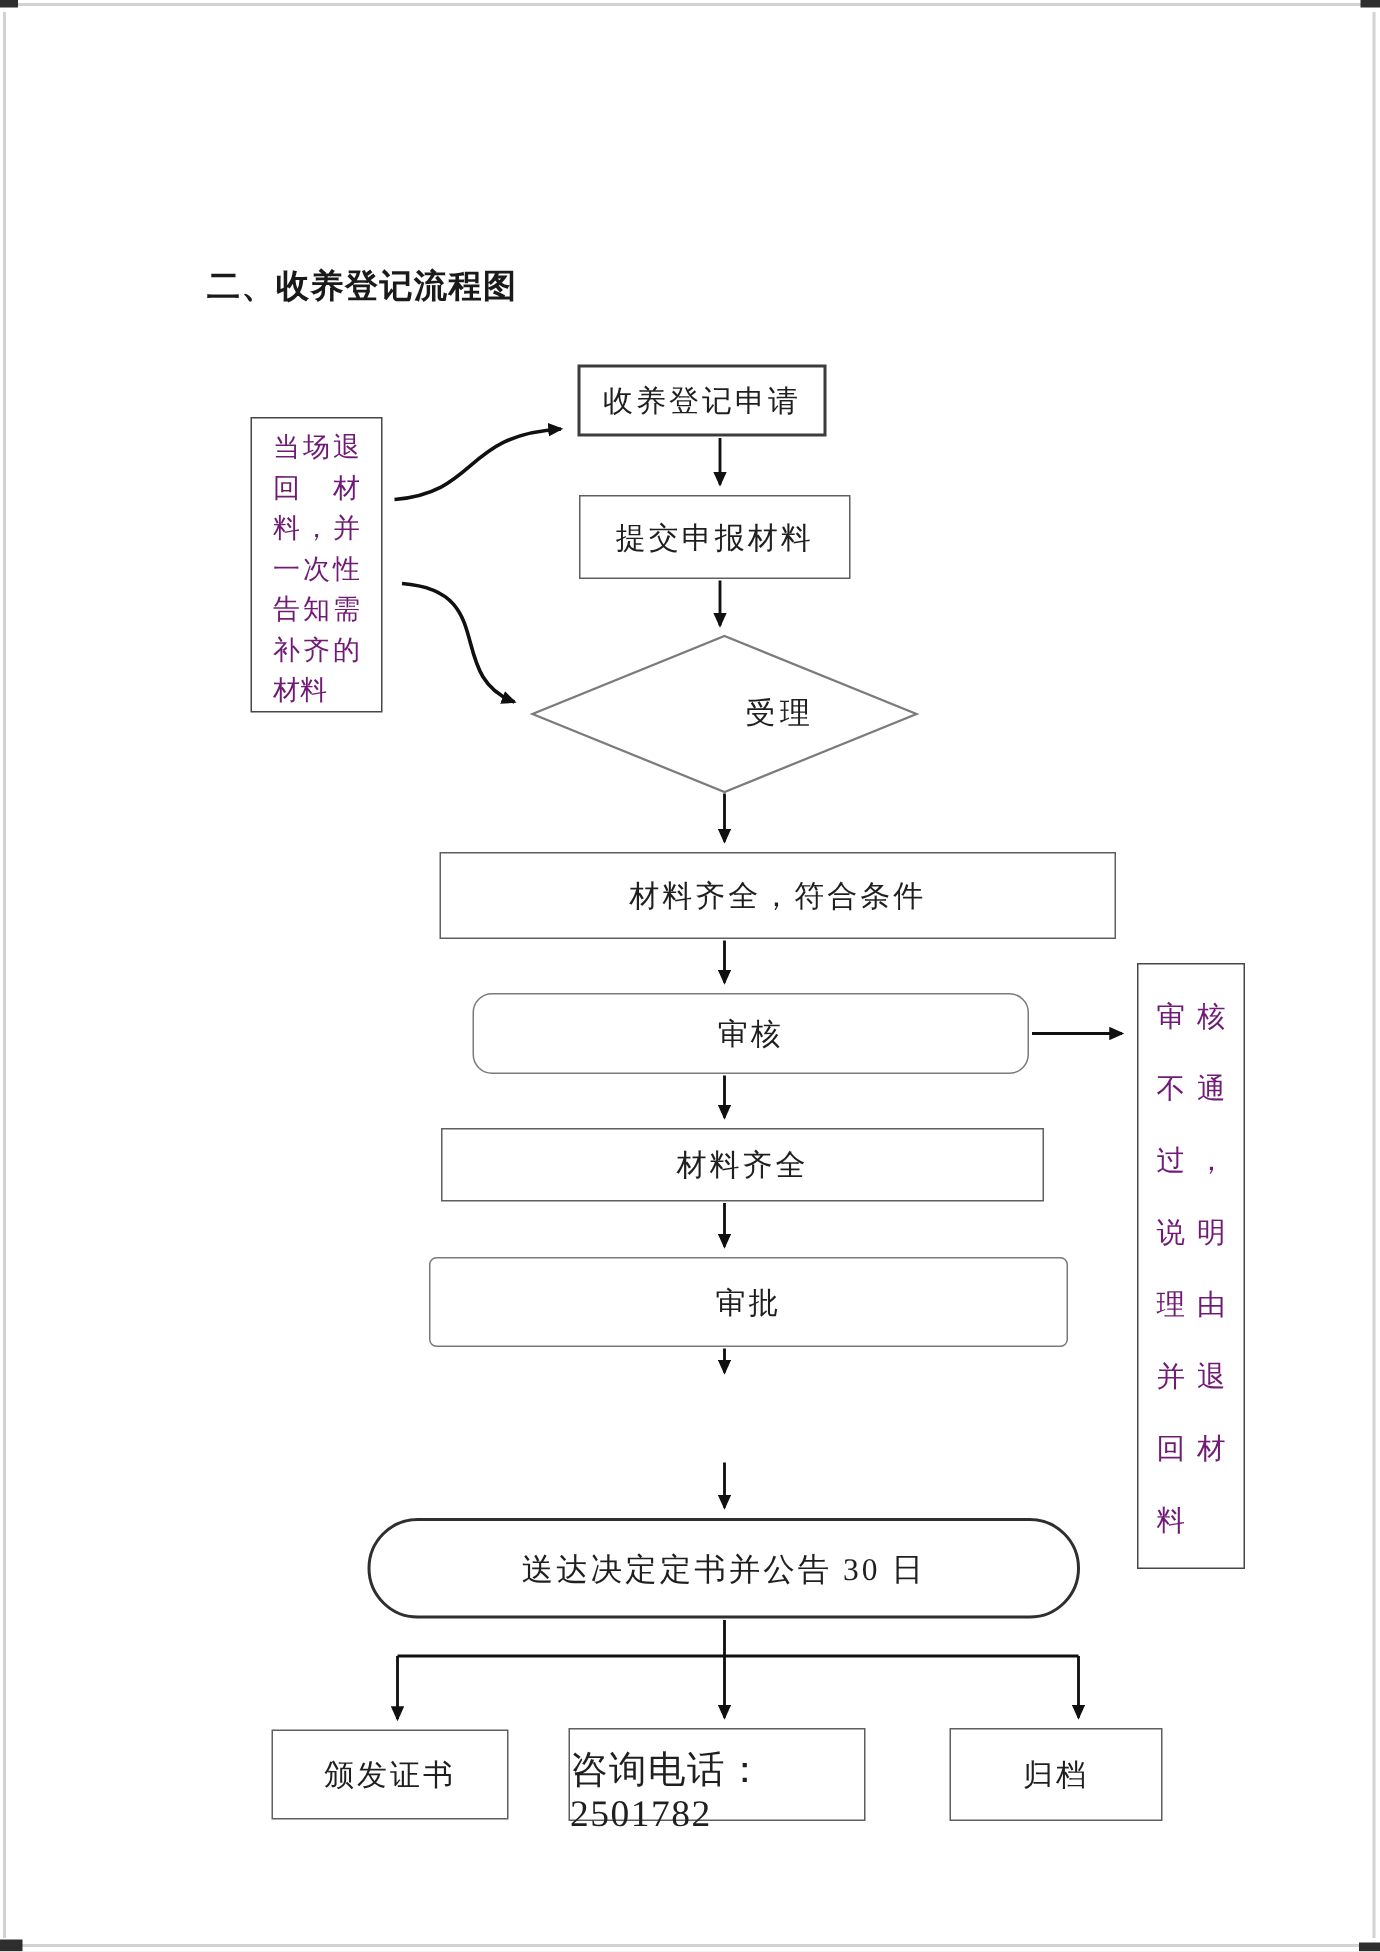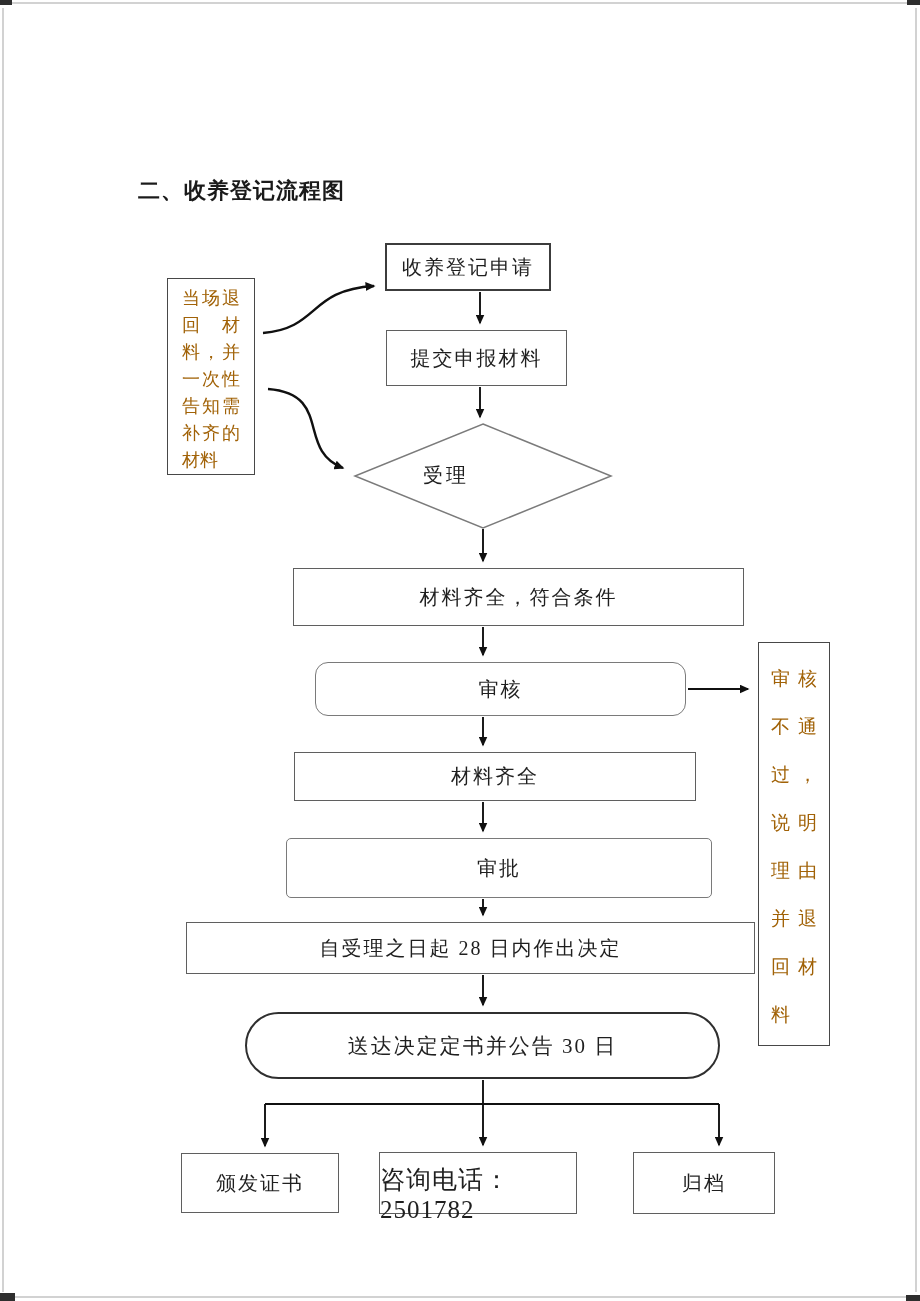--- a/index.html
+++ b/index.html
@@ -40,27 +40,27 @@
   .n-review{left:315px;top:662px;width:371px;height:54px;border-radius:13px;}
   .n-reviewpass{left:294px;top:752px;width:402px;height:49px;}
   .n-approve{left:286px;top:838px;width:426px;height:60px;border-radius:5px;}
   .n-decision{left:186px;top:922px;width:569px;height:52px;}
   .n-announce{left:245px;top:1012px;width:475px;height:67px;border-radius:34px;border:2px solid #2f2f2f;font-size:21px;}
   .n-cert{left:181px;top:1153px;width:158px;height:60px;}
   .n-phone{left:379px;top:1152px;width:198px;height:62px;align-items:flex-start;padding-top:10px;font-size:25px;letter-spacing:1px;}
   .n-archive{left:633px;top:1152px;width:142px;height:62px;}
 
   .diamond-label{
-    position:absolute;left:423px;top:462px;width:120px;text-align:left;
+    position:absolute;left:423px;top:462px;width:120px;text-align:right;
     font-size:20px;letter-spacing:3px;color:#1f1f1f;
   }
 
   .side-note{
     position:absolute;background:#fff;box-sizing:border-box;border:1.5px solid #474747;
-    color:#a16207;
+    color:#701a75;
   }
   .note-left{
     left:167px;top:278px;width:88px;height:197px;
     padding:6px 14px 0 14px;font-size:18px;line-height:27px;
     text-align:justify;word-break:break-all;
   }
   .note-right{
     left:758px;top:642px;width:72px;height:404px;
     padding-top:12px;font-size:19px;
   }
@@ -140,23 +140,20 @@
   </div>
 
   <div class="node b-mid n-reviewpass">
     <span>材料齐全</span>
   </div>
 
   <div class="node b-soft n-approve">
     <span>审批</span>
   </div>
 
-  <div class="node b-mid n-decision">
-    <span>自受理之日起 28 日内作出决定</span>
-  </div>
 
   <div class="node n-announce">
     <span>送达决定定书并公告 30 日</span>
   </div>
 
   <div class="node b-mid n-cert">
     <span>颁发证书</span>
   </div>
 
   <div class="node b-mid n-phone">

